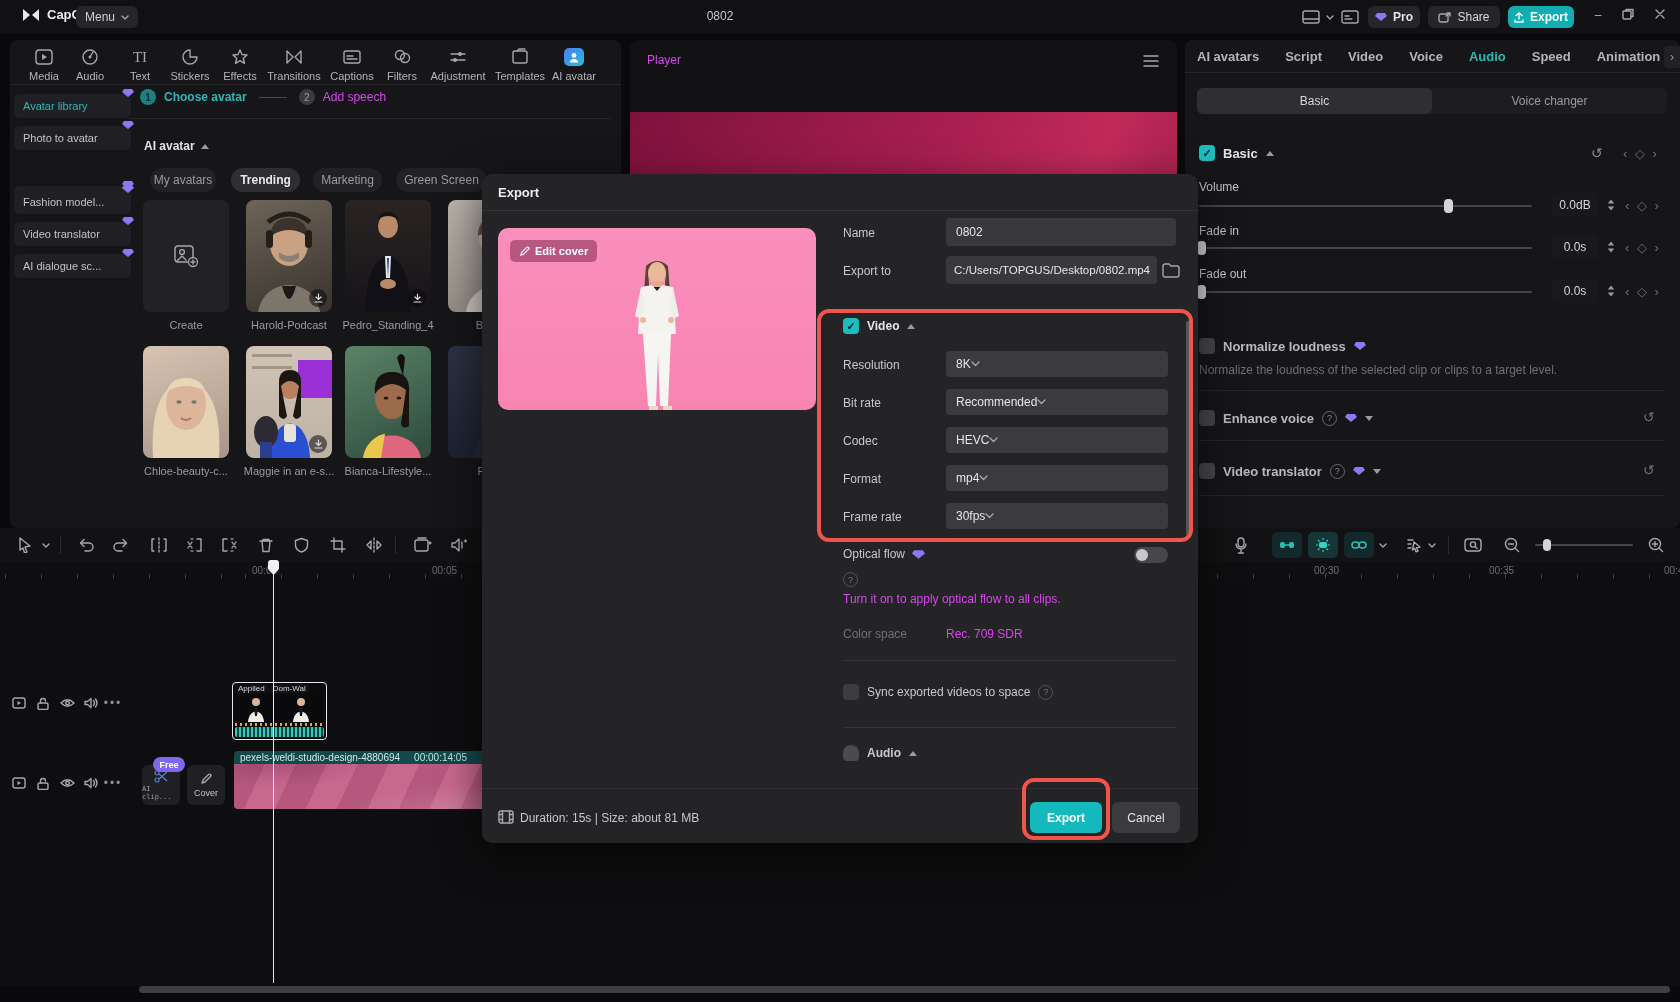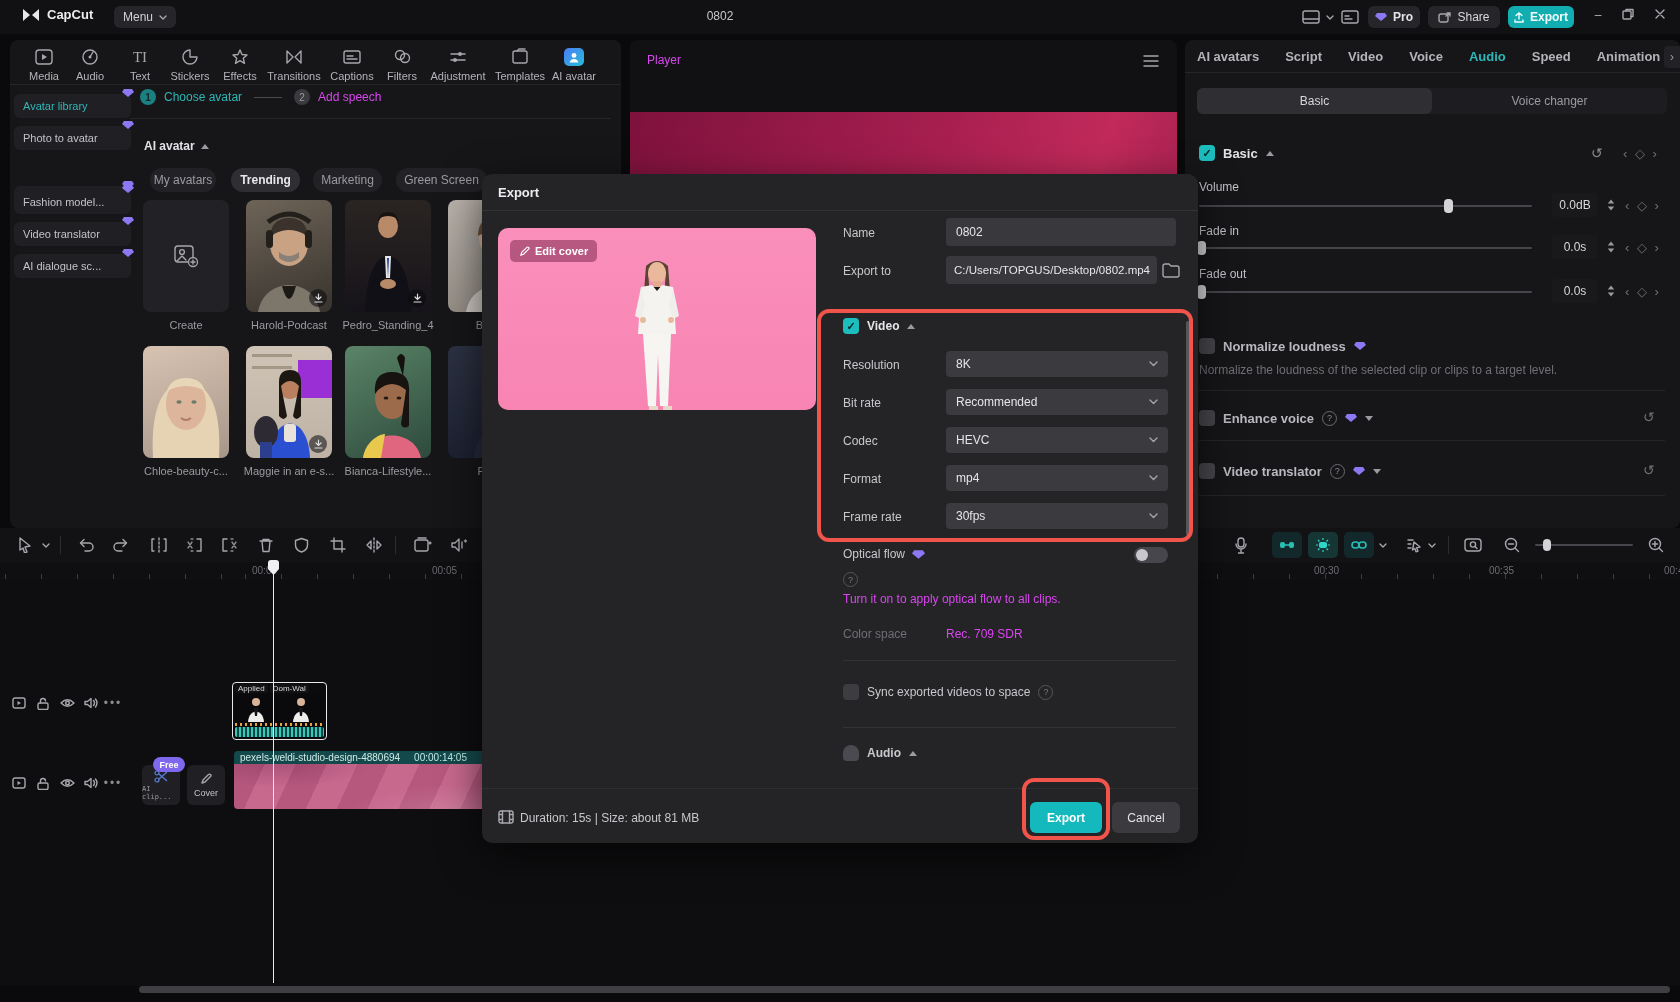--- a/index.html
+++ b/index.html
@@ -16,21 +16,21 @@
   .sideitem{position:absolute;left:4px;width:108px;height:24px;background:#202024;border-radius:6px;
             display:flex;align-items:center;padding-left:9px;font-size:11px;color:#c2c2c8;}
   .gem{position:absolute;right:-3px;top:-6px;}
   .tab-pill{position:absolute;top:128px;height:24px;background:#222226;border-radius:12px;
             display:flex;align-items:center;justify-content:center;font-size:12px;color:#9a9aa0;}
   .cardthumb{position:absolute;width:86px;height:112px;border-radius:8px;overflow:hidden;}
   .cardlabel{position:absolute;width:96px;font-size:11px;color:#9a9aa0;text-align:center;white-space:nowrap;overflow:hidden;}
   .dlbadge{position:absolute;right:5px;bottom:5px;width:18px;height:18px;border-radius:50%;background:rgba(10,10,12,.55);
            display:flex;align-items:center;justify-content:center;}
   .dd{position:absolute;width:222px;height:26px;background:#3a3a3f;border-radius:4px;display:flex;align-items:center;
-      justify-content:space-between;padding:0 10px;box-sizing:border-box;font-size:12px;color:#e6e6ea;}
+      justify-content:flex-start;padding:0 10px;box-sizing:border-box;font-size:12px;color:#e6e6ea;}
   .fieldlabel{position:absolute;font-size:12px;color:#c8c8cc;}
   .cb{width:16px;height:16px;border-radius:4px;box-sizing:border-box;}
   .cb.on{background:#1dbdbd;color:#07292b;font-size:11px;display:flex;align-items:center;justify-content:center;font-weight:bold;}
   .cb.off{background:#46464c;}
   .tri-up{width:0;height:0;border-left:4px solid transparent;border-right:4px solid transparent;border-bottom:5px solid #9a9aa0;display:inline-block;}
   .tri-dn{width:0;height:0;border-left:4px solid transparent;border-right:4px solid transparent;border-top:5px solid #9a9aa0;display:inline-block;}
   .kf{color:#6f6f75;font-size:13px;letter-spacing:2px;}
   .valbox{position:absolute;width:46px;height:24px;background:#19191c;border-radius:4px;color:#d8d8dc;
           display:flex;align-items:center;justify-content:center;font-size:12px;}
   .stepper{position:absolute;width:14px;height:24px;display:flex;flex-direction:column;align-items:center;justify-content:center;gap:2px;}
@@ -48,21 +48,21 @@
 <div id="app">
 
   <div class="abs" style="left:0;top:0;width:1680px;height:34px;background:#111113;">
     <div class="abs flex" style="left:22px;top:7px;gap:7px;">
       <svg width="18" height="14" viewBox="0 0 18 14">
           <path d="M1 1 L8 7 L1 13 Z" fill="#e8e8ea"></path>
           <path d="M17 1 L10 7 L17 13 Z" fill="#e8e8ea"></path>
         </svg>
       <span style="font-weight:bold;color:#ececf0;font-size:13px;">CapCut</span>
     </div>
-    <div class="abs pill" style="left:76px;top:6px;width:62px;height:22px;font-size:12px;color:#d0d0d4;margin-left:38px;">
+    <div class="abs pill" style="left:76px;top:6px;width:62px;height:22px;font-size:12px;color:#d0d0d4;">
       <span>Menu</span>
       <svg width="8" height="5">
           <path d="M1 1 L4 4 L7 1" class="ico"></path>
         </svg>
     </div>
     <div class="abs" style="left:690px;top:9px;width:60px;text-align:center;color:#c8c8cc;font-size:12px;">0802</div>
 
     <svg class="abs" width="18" height="14" viewBox="0 0 18 14" style="left:1302px;top:10px;">
         <rect x="1" y="1" width="16" height="12" rx="2" class="ico"></rect>
         <path d="M1 9 h16" class="ico"></path>
@@ -219,21 +219,21 @@
     </div>
     <div class="sideitem" style="top:214px;">
       <span>AI dialogue sc...</span>
       <svg class="gem" width="12" height="10" viewBox="0 0 12 10">
           <path d="M2 1 h8 l2 3 -6 5 -6 -5 Z" fill="#8b78f3"></path>
         </svg>
     </div>
 
     <div class="abs flex" style="left:130px;top:49px;gap:8px;">
       <div style="width:16px;height:16px;border-radius:50%;background:#1c7f80;color:#0a2b2c;font-size:10px;font-weight:bold;display:flex;align-items:center;justify-content:center;">1</div>
-      <span class="teal" style="font-weight:normal;">Choose avatar</span>
+      <span class="teal" style="font-weight:bold;">Choose avatar</span>
       <div style="width:28px;height:1px;background:#4a4a50;margin:0 4px;"></div>
       <div style="width:16px;height:16px;border-radius:50%;background:#3a3a3f;color:#9a9aa0;font-size:10px;display:flex;align-items:center;justify-content:center;">2</div>
       <span class="muted">Add speech</span>
     </div>
     <div class="divline" style="left:120px;top:78px;width:481px;"></div>
 
     <div class="abs flex" style="left:134px;top:99px;gap:6px;">
       <span style="font-weight:bold;color:#e2e2e6;">AI avatar</span>
       <span class="tri-up"></span>
     </div>

